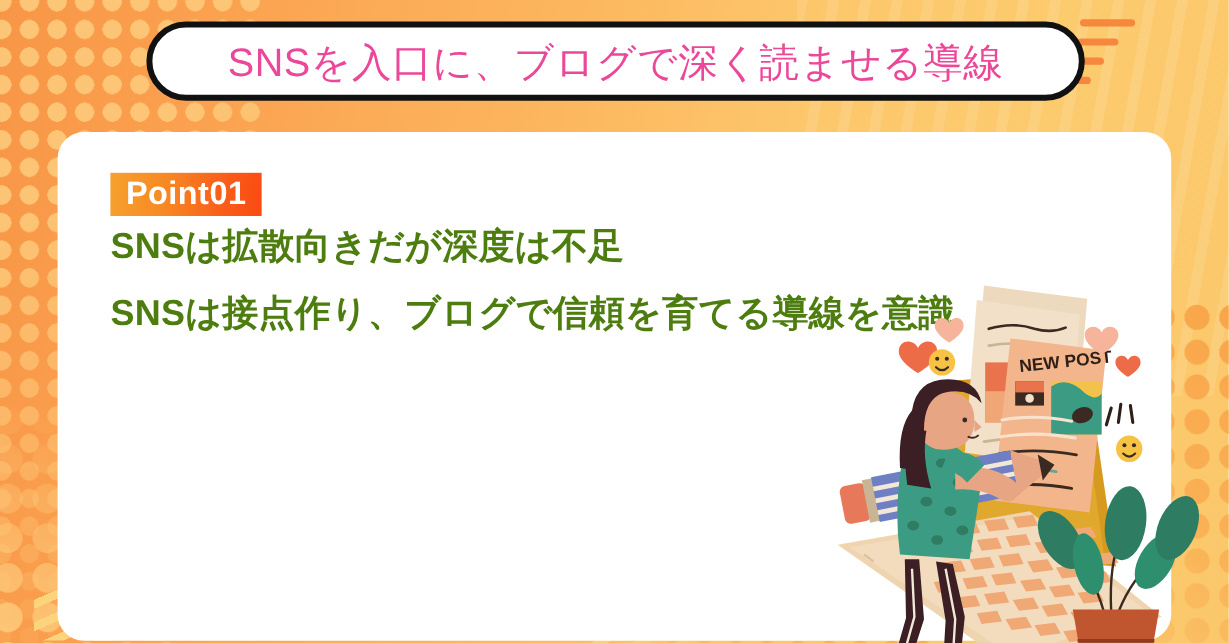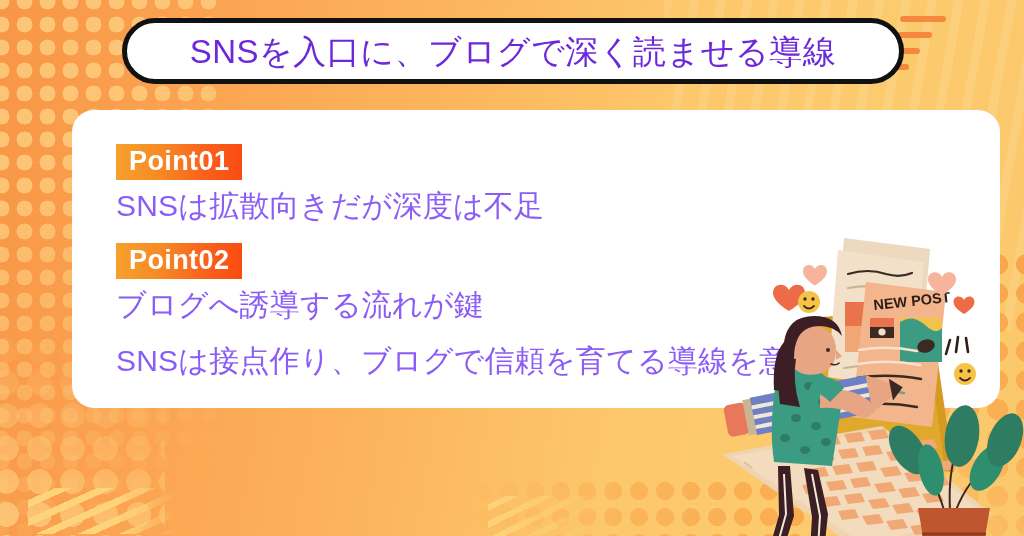--- a/index.html
+++ b/index.html
@@ -133,35 +133,34 @@
     border: 5px solid #111111;
     border-radius: 34px;
     display: flex;
     align-items: center;
     justify-content: center;
     z-index: 6;
   }
   .title-pill .title-text {
     font-size: 33px;
     font-weight: 500;
-    color: #6d28d9;
+    color: #ec4899;
     letter-spacing: .5px;
     white-space: nowrap;
     line-height: 1;
   }
 
   
   .card {
     position: absolute;
     left: 48px; top: 110px;
-    width: 928px; height: 298px;
+    width: 928px; height: 424px;
     background: #FFFFFF;
     border-radius: 22px;
     z-index: 4;
-    margin-left: 24px;
   }
 
   .points {
     position: absolute;
     left: 44px; top: 34px;
     width: 610px;
   }
   .point-block { margin-bottom: 18px; }
   .point-block:last-child { margin-bottom: 0; }
 
@@ -172,24 +171,25 @@
     color: #FFFFFF;
     font-size: 27px;
     font-weight: bold;
     letter-spacing: .4px;
     line-height: 1.05;
   }
 
   .point-text {
     margin-top: 7px;
     font-size: 30px;
-    color: #8b5cf6;
+    color: #4d7c0f;
     letter-spacing: .2px;
     white-space: nowrap;
     line-height: 1.25;
+    font-weight: bold;
   }
   .point-block.wide .point-text { font-size: 30px; }
 
   
   .illustration {
     position: absolute;
     left: 620px; top: 112px;
     width: 350px; height: 340px;
     z-index: 5;
   }
@@ -220,24 +220,20 @@
 
   <div class="card">
 
     <div class="points">
 
       <div class="point-block">
         <span class="badge">Point01</span>
         <div class="point-text">SNSは拡散向きだが深度は不足</div>
       </div>
 
-      <div class="point-block">
-        <span class="badge">Point02</span>
-        <div class="point-text">ブログへ誘導する流れが鍵</div>
-      </div>
 
       <div class="point-block wide">
         <div class="point-text">SNSは接点作り、ブログで信頼を育てる導線を意識</div>
       </div>
 
     </div>
 
     <div class="illustration">
       <svg viewBox="0 0 350 340" width="350" height="340" xmlns="http://www.w3.org/2000/svg">
 

